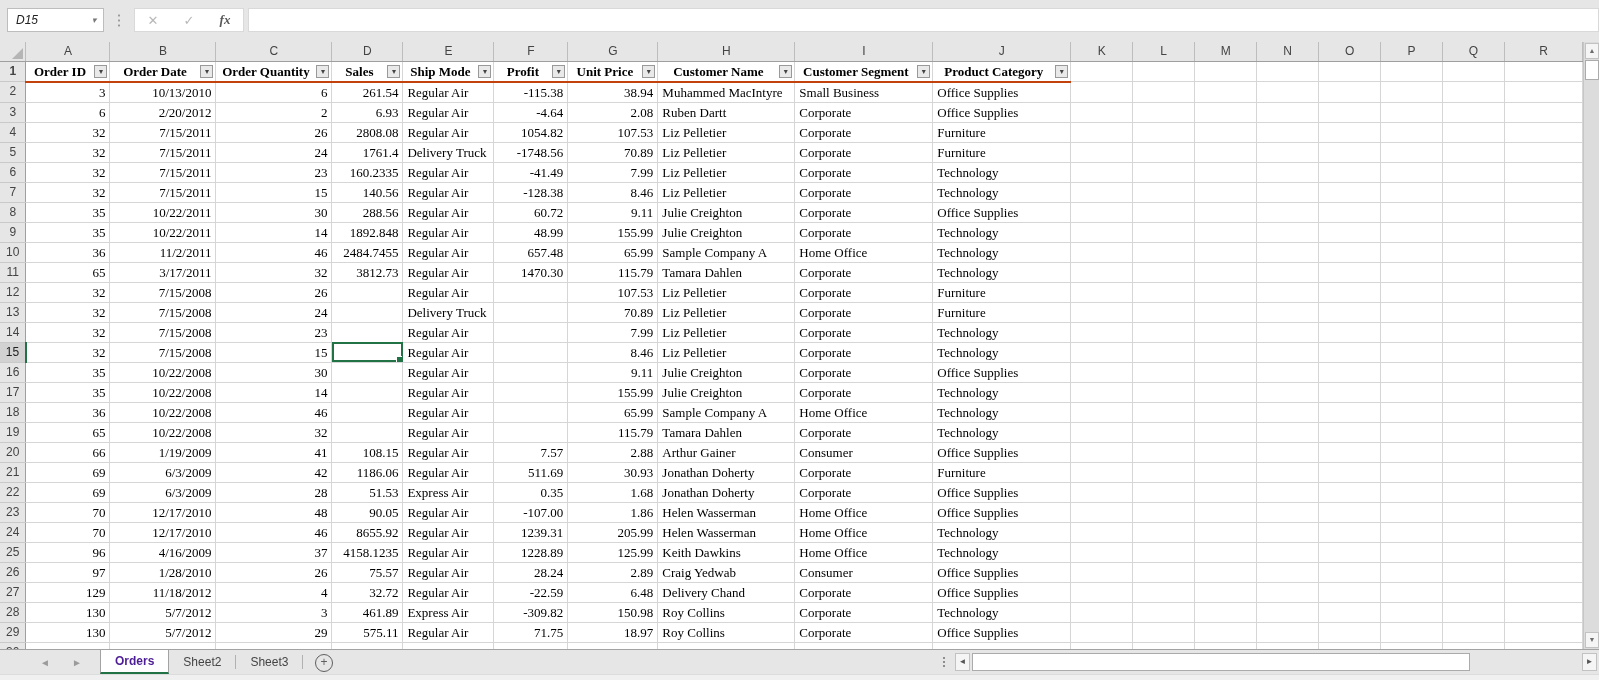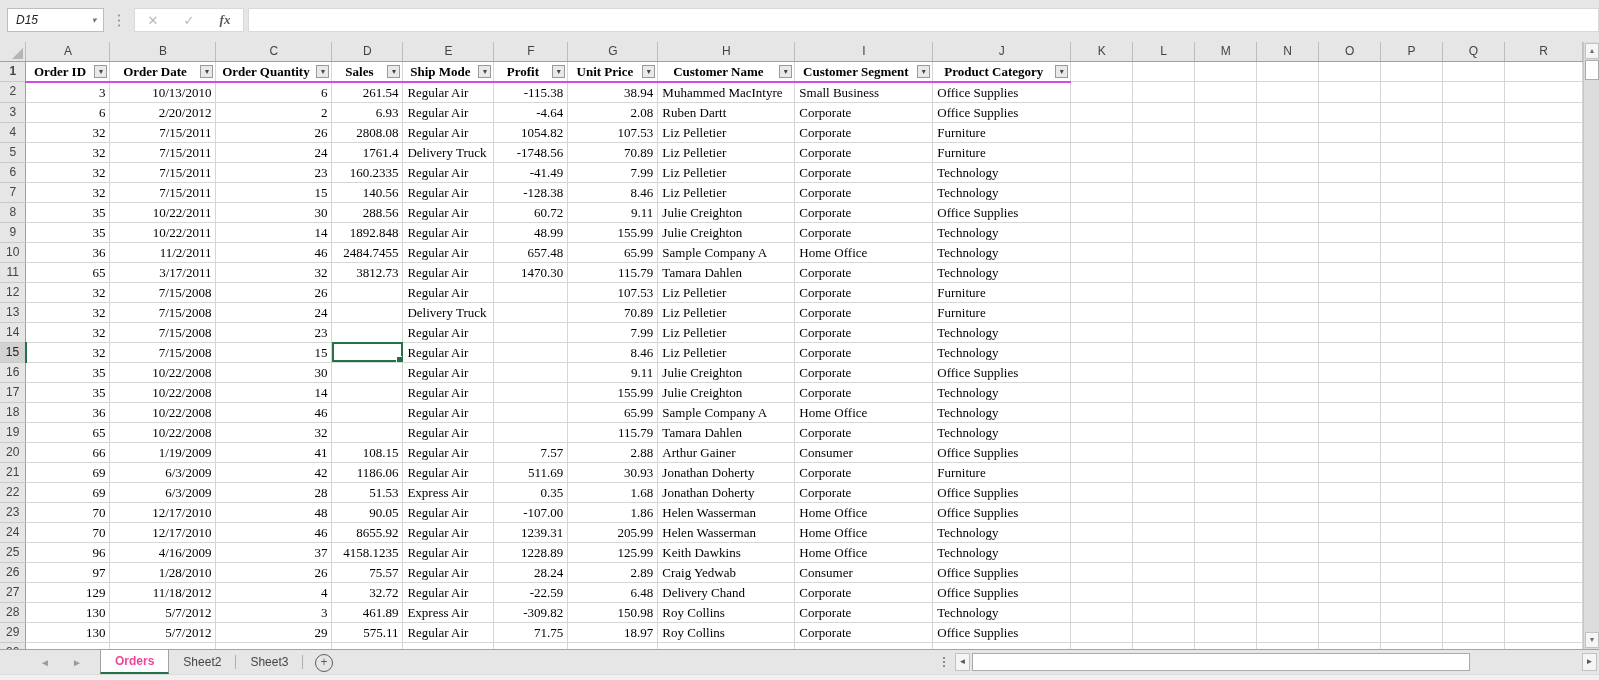--- a/index.html
+++ b/index.html
@@ -35,21 +35,21 @@
            font-size:12px;color:#444;text-align:center;border-right:1px solid #bdbdbd;
            border-bottom:1px solid #9f9f9f;line-height:18px;}
   .grid td.corner{position:relative;background:#e6e6e6;border-right:1px solid #9f9f9f;}
   .grid td.corner .tri{position:absolute;right:2px;bottom:2px;width:0;height:0;
            border-left:11px solid transparent;border-bottom:11px solid #b5b5b5;}
   .grid td.rh{background:#e6e6e6;font-family:"Liberation Sans",sans-serif;font-size:12px;color:#444;
            text-align:center;border-right:1px solid #9f9f9f;border-bottom:1px solid #c9c9c9;line-height:19px;}
   .grid td.selcolhdr{background:#d2d2d2;border-bottom:2px solid #217346;color:#222;}
   .grid td.selrowhdr{background:#d2d2d2;border-right:2px solid #217346;color:#222;}
   .grid tr.hdr td{font-weight:bold;text-align:center;position:relative;
-           border-bottom:2px solid #d946ef;padding-right:16px;}
+           border-bottom:2px solid #c2410c;padding-right:16px;}
   .grid tr.hdr td.empty{padding-right:0;border-bottom:1px solid #d6d6d6;}
   .grid tr.hdr td.rh{padding-right:0;border-bottom:1px solid #c9c9c9;}
   .fbtn{position:absolute;right:2px;top:3px;width:13px;height:13px;background:#e9e9e9;
         border:1px solid #999;box-sizing:border-box;font-size:8px;line-height:11px;color:#444;
         text-align:center;font-family:"Liberation Sans",sans-serif;font-weight:normal;}
   .grid td.r{text-align:right;padding-right:4px;}
   .grid td.l{text-align:left;padding-left:4px;}
   .grid td.selcell{position:relative;outline:2px solid #217346;outline-offset:-2px;z-index:5;}
   .grid td.selcell .handle{position:absolute;right:-1px;bottom:-1px;width:5px;height:5px;
         background:#217346;border:1px solid #fff;z-index:6;}
@@ -63,21 +63,21 @@
   .vs-down{bottom:1px;}
   .vs-thumb{position:absolute;left:1px;top:18px;width:14px;height:20px;background:#fff;
             border:1px solid #ababab;box-sizing:border-box;}
 
   
   .tabbar{position:absolute;left:0;top:649px;width:1599px;height:25px;background:#e6e6e6;
           border-top:1px solid #a3a3a3;box-sizing:border-box;}
   .navarrows{position:absolute;left:40px;top:0;height:24px;display:flex;align-items:center;gap:22px;color:#9b9b9b;font-size:10px;}
   .tabs{position:absolute;left:100px;top:0;height:24px;display:flex;align-items:stretch;}
   .tab{display:flex;align-items:center;padding:0 14px;font-size:12px;color:#444;position:relative;}
-  .tab.active{background:#fff;color:#ec4899;font-weight:bold;border-bottom:2px solid #217346;
+  .tab.active{background:#fff;color:#4c1d95;font-weight:bold;border-bottom:2px solid #217346;
               border-left:1px solid #a3a3a3;border-right:1px solid #a3a3a3;box-sizing:border-box;}
   .tabsep{width:1px;height:14px;background:#b1b1b1;align-self:center;}
   .addsheet{position:absolute;left:315px;top:4px;width:16px;height:16px;border:1px solid #5f5f5f;
             border-radius:50%;color:#5f5f5f;font-size:12px;line-height:14px;text-align:center;}
   .hdots{position:absolute;left:942px;top:6px;width:4px;height:13px;
          background-image:radial-gradient(circle,#8e8e8e 1px,transparent 1.2px);
          background-size:4px 4px;background-repeat:repeat-y;}
   .hscroll{position:absolute;left:955px;right:2px;top:3px;height:18px;background:#e6e6e6;}
   .hs-btn{position:absolute;top:0;width:15px;height:18px;background:#f5f5f5;border:1px solid #c2c2c2;
           box-sizing:border-box;color:#555;font-size:8px;text-align:center;line-height:16px;}

